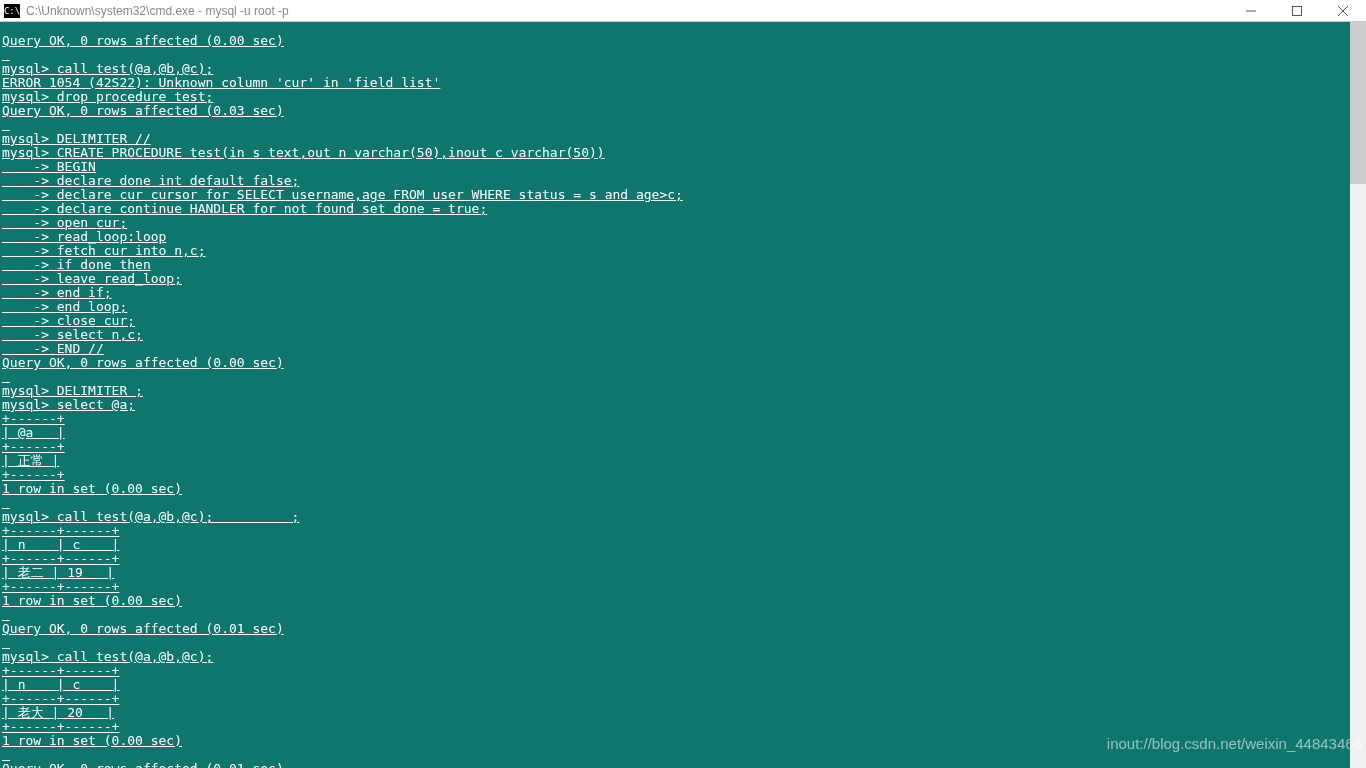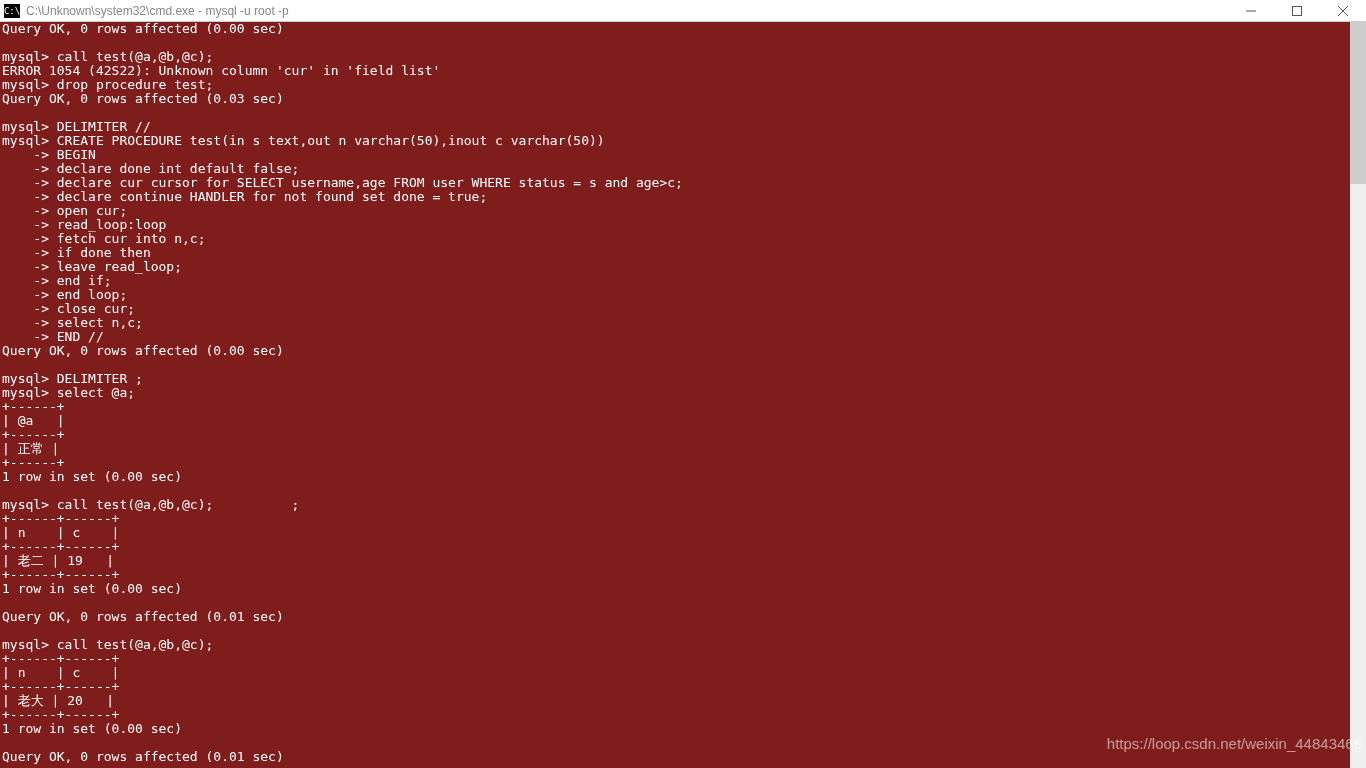--- a/index.html
+++ b/index.html
@@ -4,21 +4,21 @@
 <style>
   * { margin: 0; padding: 0; box-sizing: border-box; }
   html, body { width: 1366px; height: 768px; overflow: hidden; font-family: "Segoe UI", Tahoma, sans-serif; }
   .window { width: 1366px; height: 768px; background: #000; display: flex; flex-direction: column; }
   .titlebar { height: 22px; background: #fff; display: flex; align-items: center; padding-left: 4px; border-bottom: 1px solid #ccc; }
   .titlebar .icon-box { width: 16px; height: 14px; background: #000; color: #fff; font-size: 9px; display: flex; align-items: center; justify-content: center; margin-right: 6px; font-family: Consolas, monospace; }
   .titlebar .title { font-size: 12px; color: #888; }
   .winbtns { margin-left: auto; display: flex; }
   .winbtn { width: 46px; height: 22px; display: flex; align-items: center; justify-content: center; color: #666; }
   .winbtn svg { width: 10px; height: 10px; }
-  .terminal { flex: 1; background: #7f1d1d; color: #fff; font-family: "NSimSun","SimSun",Consolas,monospace; font-size: 13px; line-height: 14px; padding: 0 2px; white-space: pre; overflow: hidden; position: relative; }
+  .terminal { flex: 1; background: #0f766e; color: #fff; font-family: "NSimSun","SimSun",Consolas,monospace; font-size: 13px; line-height: 14px; padding: 12px 2px; white-space: pre; overflow: hidden; position: relative; text-decoration: underline; }
   .scrollbar-track { position: absolute; right: 0; top: 22px; width: 16px; height: 746px; background: #f0f0f0; }
   .scrollbar-thumb { position: absolute; right: 0; top: 22px; width: 16px; height: 162px; background: #cdcdcd; }
   .watermark { position: absolute; right: 4px; bottom: 16px; color: rgba(255,255,255,0.55); font-family: Arial, sans-serif; font-size: 15px; }
 </style>
 </head>
 <body>
 
 <div class="window">
   <div class="titlebar">
     <div class="icon-box">C:\</div>
@@ -41,14 +41,14 @@
           </svg>
       </div>
     </div>
   </div>
 
   <div class="terminal" id="terminal"><div>Query OK, 0 rows affected (0.00 sec)</div><div>&nbsp;</div><div>mysql&gt; call test(@a,@b,@c);</div><div>ERROR 1054 (42S22): Unknown column 'cur' in 'field list'</div><div>mysql&gt; drop procedure test;</div><div>Query OK, 0 rows affected (0.03 sec)</div><div>&nbsp;</div><div>mysql&gt; DELIMITER //</div><div>mysql&gt; CREATE PROCEDURE test(in s text,out n varchar(50),inout c varchar(50))</div><div>    -&gt; BEGIN</div><div>    -&gt; declare done int default false;</div><div>    -&gt; declare cur cursor for SELECT username,age FROM user WHERE status = s and age&gt;c;</div><div>    -&gt; declare continue HANDLER for not found set done = true;</div><div>    -&gt; open cur;</div><div>    -&gt; read_loop:loop</div><div>    -&gt; fetch cur into n,c;</div><div>    -&gt; if done then</div><div>    -&gt; leave read_loop;</div><div>    -&gt; end if;</div><div>    -&gt; end loop;</div><div>    -&gt; close cur;</div><div>    -&gt; select n,c;</div><div>    -&gt; END //</div><div>Query OK, 0 rows affected (0.00 sec)</div><div>&nbsp;</div><div>mysql&gt; DELIMITER ;</div><div>mysql&gt; select @a;</div><div>+------+</div><div>| @a   |</div><div>+------+</div><div>| 正常 |</div><div>+------+</div><div>1 row in set (0.00 sec)</div><div>&nbsp;</div><div>mysql&gt; call test(@a,@b,@c);          ;</div><div>+------+------+</div><div>| n    | c    |</div><div>+------+------+</div><div>| 老二 | 19   |</div><div>+------+------+</div><div>1 row in set (0.00 sec)</div><div>&nbsp;</div><div>Query OK, 0 rows affected (0.01 sec)</div><div>&nbsp;</div><div>mysql&gt; call test(@a,@b,@c);</div><div>+------+------+</div><div>| n    | c    |</div><div>+------+------+</div><div>| 老大 | 20   |</div><div>+------+------+</div><div>1 row in set (0.00 sec)</div><div>&nbsp;</div><div>Query OK, 0 rows affected (0.01 sec)</div></div>
 
   <div class="scrollbar-track"></div>
   <div class="scrollbar-thumb"></div>
 
-  <div class="watermark">https://loop.csdn.net/weixin_44843466</div>
+  <div class="watermark">inout://blog.csdn.net/weixin_44843466</div>
 </div>
 
 </body></html>

